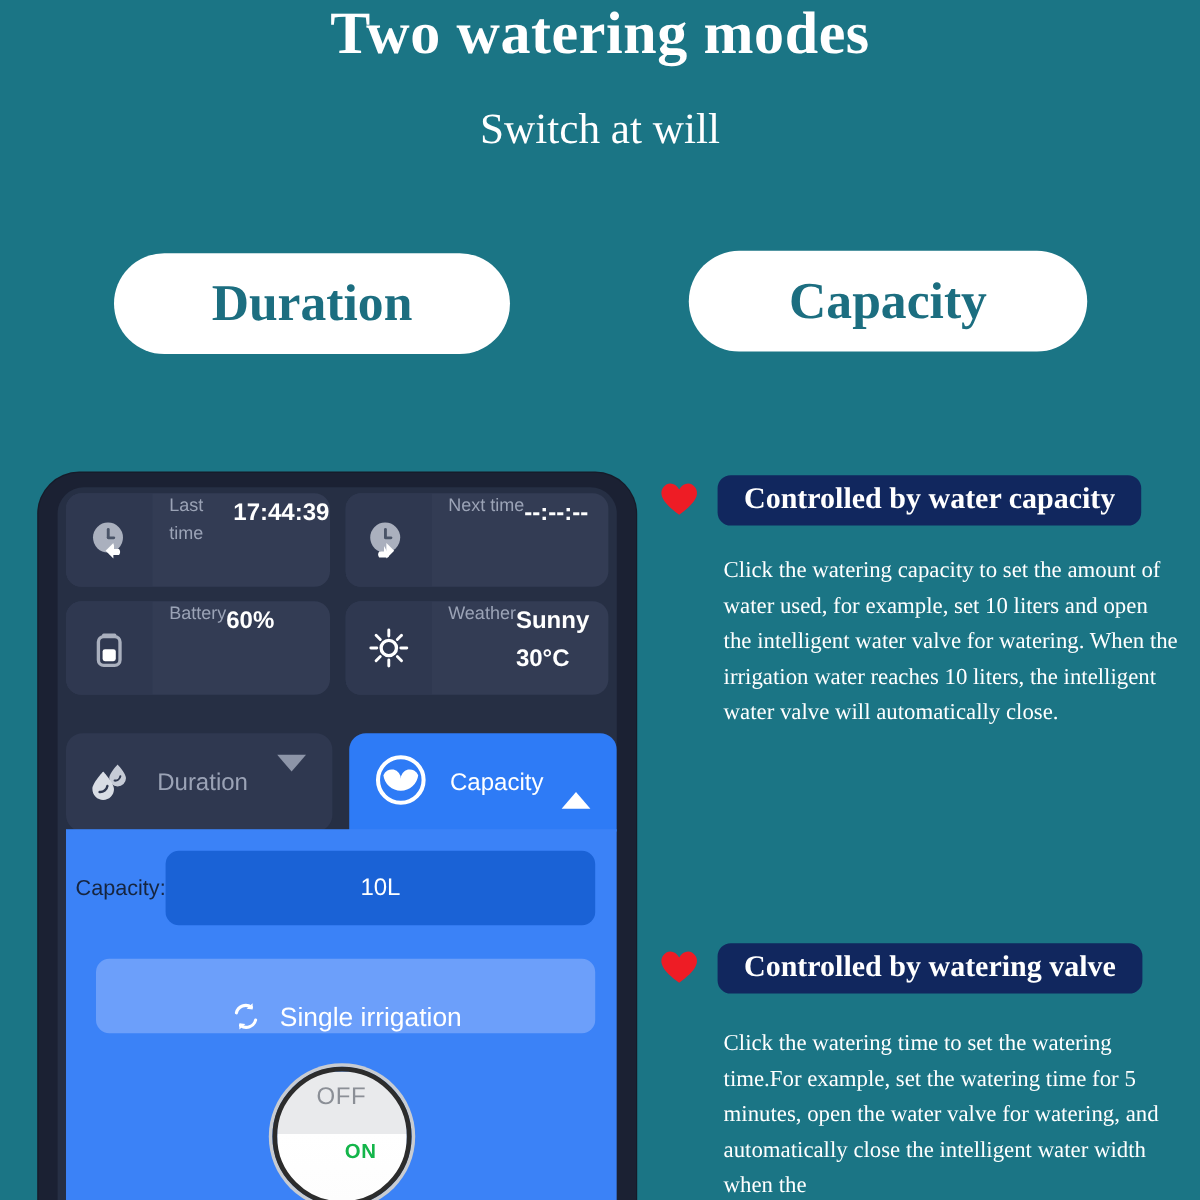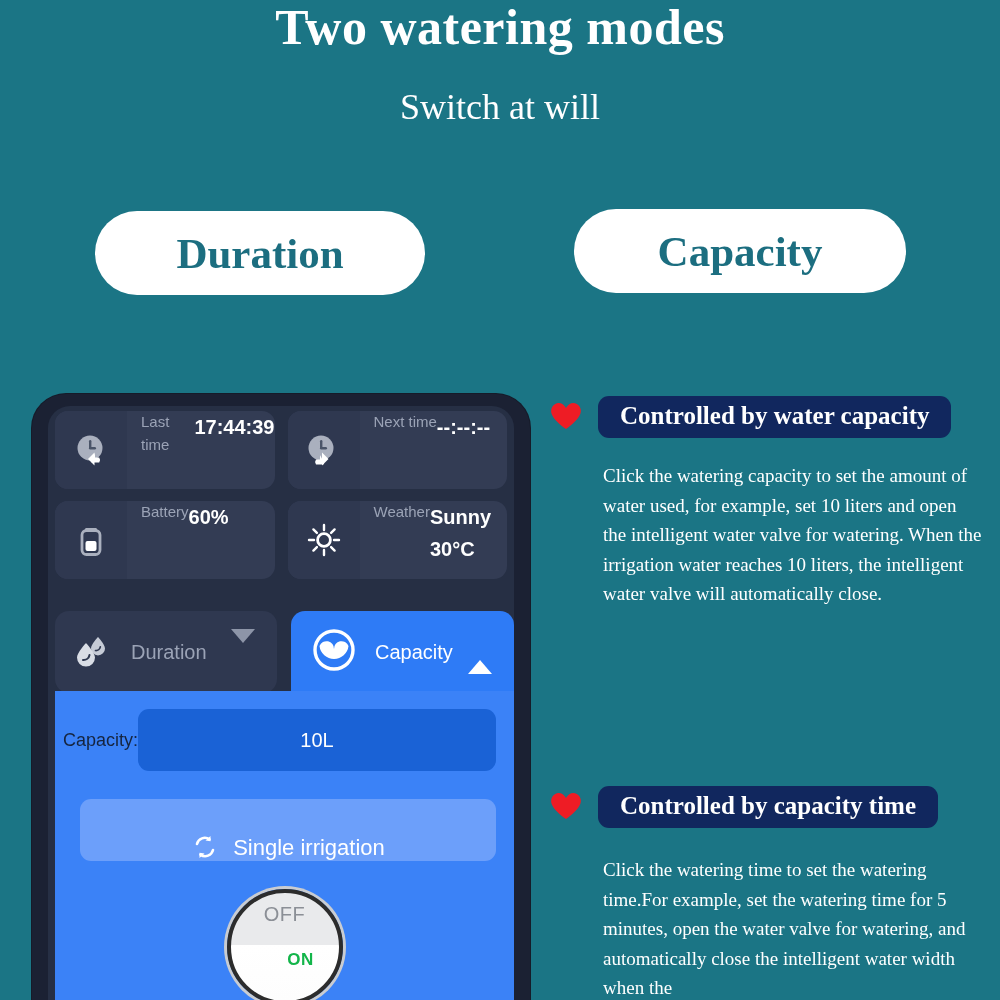--- a/index.html
+++ b/index.html
@@ -325,18 +325,18 @@
   </div>
   <div class="para one">Click the watering capacity to set the amount of water used, for example, set 10 liters and open the intelligent water valve for watering. When the irrigation water reaches 10 liters, the intelligent water valve will automatically close.</div>
 
   <div class="callout two">
     <div class="banner-row">
       <span class="heart">
         <svg width="36" height="32" viewBox="0 0 36 32">
           <path d="M18 30 C4 20 1 13 4.5 7.5 C8 2 15 3 18 9 C21 3 28 2 31.5 7.5 C35 13 32 20 18 30 z" fill="#ee1c25"></path>
         </svg>
       </span>
-      <div class="banner">Controlled by capacity time</div>
+      <div class="banner">Controlled by watering valve</div>
     </div>
   </div>
   <div class="para two">Click the watering time to set the watering time.For example, set the watering time for 5 minutes, open the water valve for watering, and automatically close the intelligent water width when the</div>
 
 </div>
 
 </body></html>

